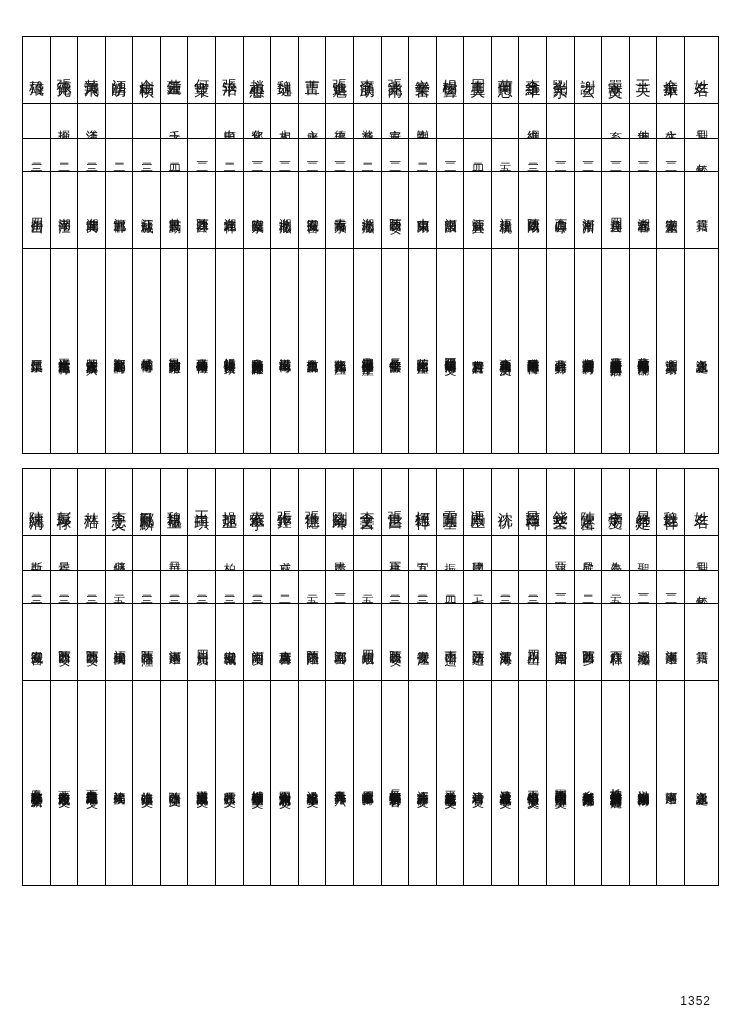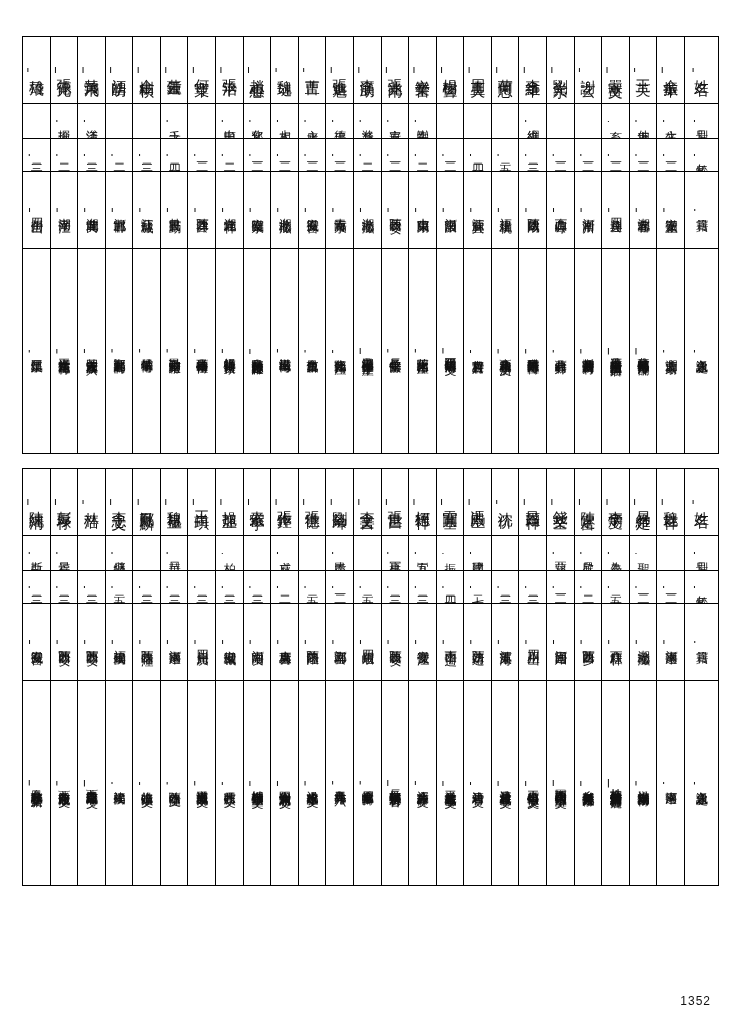--- a/index.html
+++ b/index.html
@@ -14,21 +14,20 @@
     color: #111;
     position: relative;
     overflow: hidden;
   }
   .page {
     position: relative;
     width: 741px;
     height: 1024px;
     box-sizing: border-box;
     padding: 36px 22px 12px 22px;
-    text-decoration: underline;
   }
   table.roster {
     border-collapse: collapse;
     table-layout: fixed;
     width: 100%;
     margin: 0 auto;
   }
   table.roster td {
     border: 1px solid #000;
     padding: 2px 1px;

